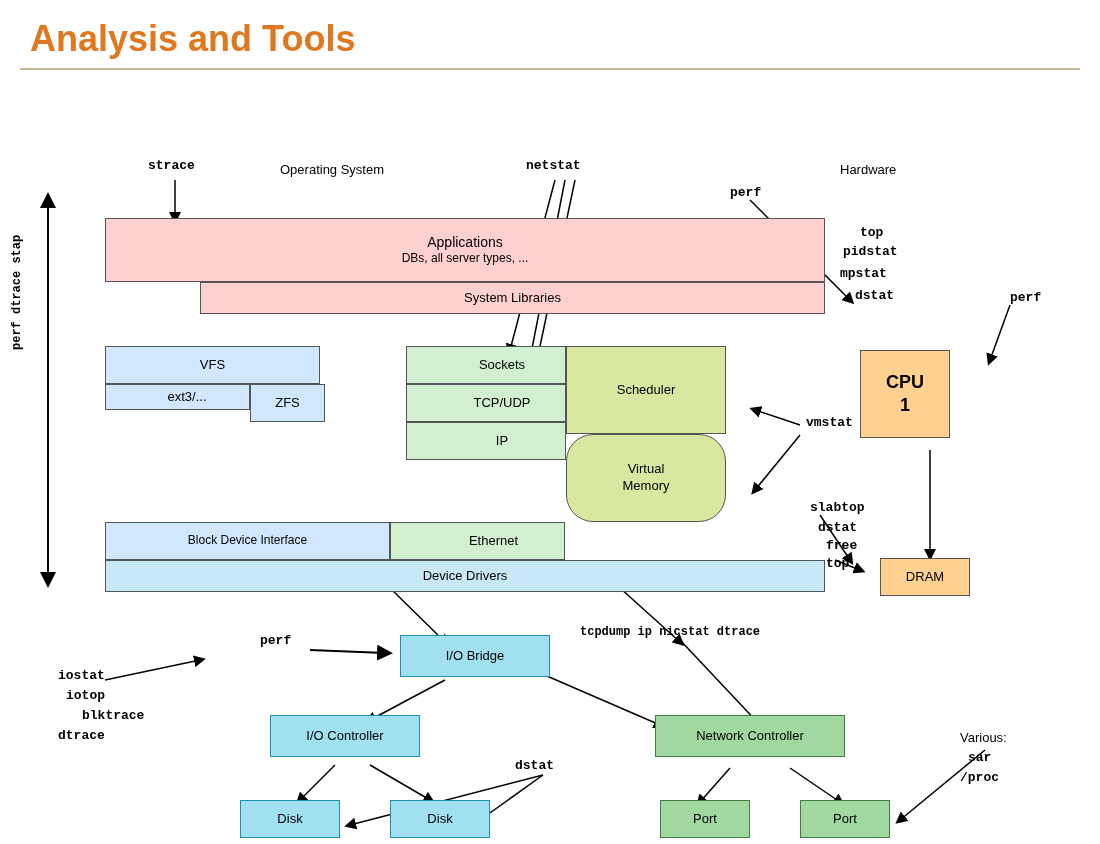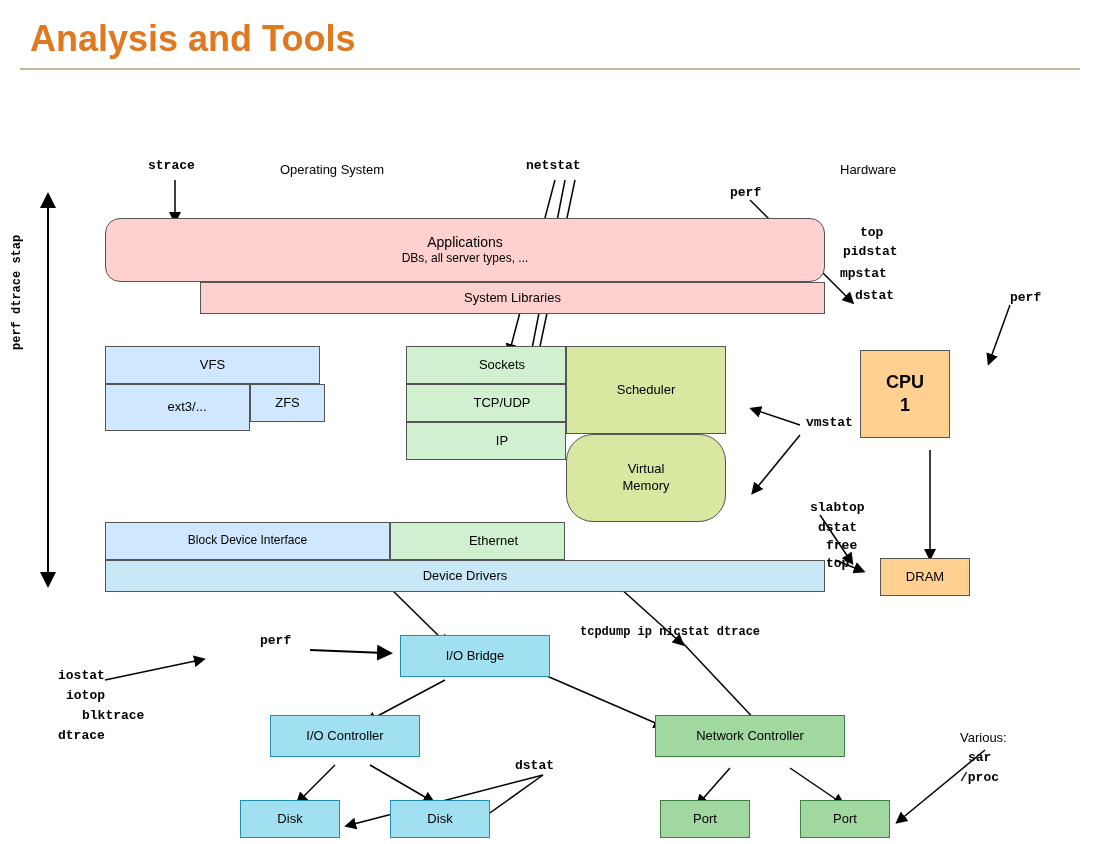--- a/index.html
+++ b/index.html
@@ -160,21 +160,21 @@
 
     <div class="lbl lbl-mono lbl-bold" style="left:860px;top:152px;line-height:1.7;">top</div>
     <div class="lbl lbl-mono lbl-bold" style="left:843px;top:174px;">pidstat</div>
     <div class="lbl lbl-mono lbl-bold" style="left:840px;top:196px;">mpstat</div>
     <div class="lbl lbl-mono lbl-bold" style="left:855px;top:218px;">dstat</div>
 
     <div class="lbl lbl-mono lbl-bold" style="left:1010px;top:220px;">perf</div>
 
     <div class="vert-lbl" style="left:10px;top:280px;transform:rotate(-90deg);transform-origin:0 0;font-size:12px;">perf  dtrace  stap</div>
 
-    <div class="box box-pink" style="left:105px;top:148px;width:720px;height:64px;font-size:14px;border-radius:15px;">
+    <div class="box box-pink" style="left:105px;top:148px;width:720px;height:64px;font-size:14px;">
       <div>
         <div>Applications</div>
         <div style="font-size:12px;">DBs, all server types, ...</div>
       </div>
     </div>
 
     <div class="box box-pink" style="left:200px;top:212px;width:625px;height:32px;font-size:13px;">
       <span>System Libraries</span>
     </div>
 
@@ -184,21 +184,21 @@
     </div>
 
     <div class="box box-green-light" style="left:406px;top:276px;width:160px;height:38px;">
       <span>Sockets</span>
     </div>
 
     <div class="box" style="left:566px;top:276px;width:160px;height:88px;background:#d8e8a0;font-size:13px;">
       <span>Scheduler</span>
     </div>
 
-    <div class="box box-blue-light" style="left:105px;top:314px;width:145px;height:47px;padding-left:19px;">
+    <div class="box box-blue-light" style="left:105px;top:314px;width:145px;height:26px;padding-left:19px;">
       <span>ext3/...</span>
     </div>
 
     <div class="box box-blue-light" style="left:250px;top:314px;width:75px;height:38px;">
       <span>ZFS</span>
     </div>
 
     <div class="box box-green-light" style="left:406px;top:314px;width:160px;height:38px;">
       <span>TCP/UDP</span>
     </div>

